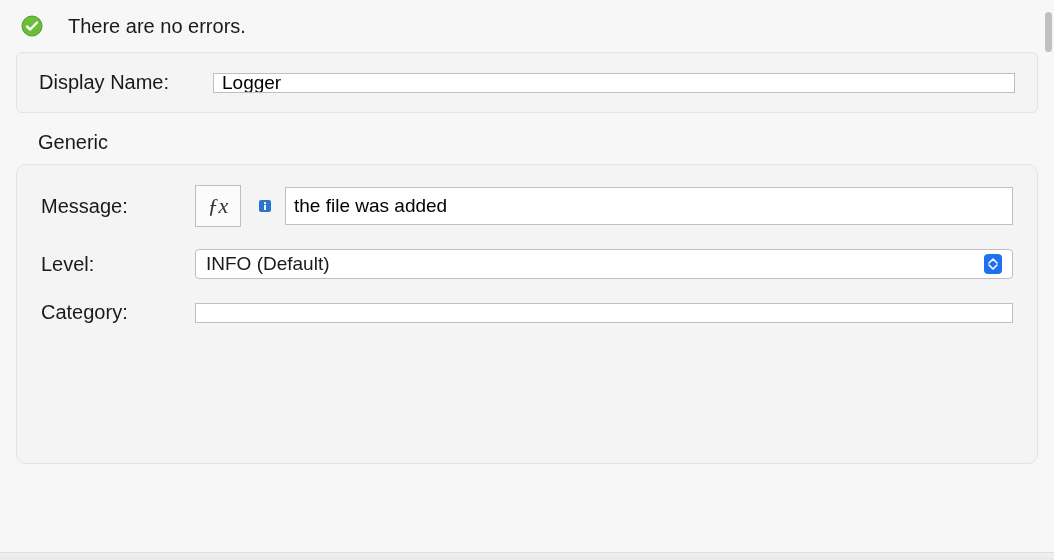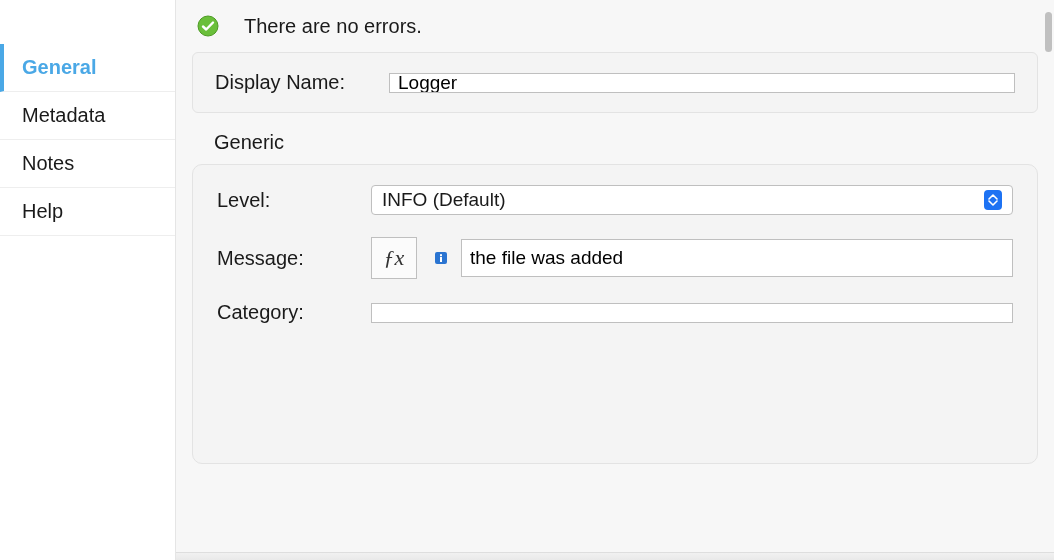--- a/index.html
+++ b/index.html
@@ -179,34 +179,20 @@
     height: 40px;
     background: #c0c0c0;
     border-radius: 4px;
   }
 </style>
 </head>
 <body>
 
 <div class="app">
 
-  <div class="sidebar">
-    <div class="sidebar-item active">
-      <span>General</span>
-    </div>
-    <div class="sidebar-item">
-      <span>Metadata</span>
-    </div>
-    <div class="sidebar-item">
-      <span>Notes</span>
-    </div>
-    <div class="sidebar-item">
-      <span>Help</span>
-    </div>
-  </div>
 
   <div class="main">
 
     <div class="status-row">
       <span class="check-icon-wrap">
         <svg width="22" height="22" viewBox="0 0 22 22">
           <circle cx="11" cy="11" r="10" fill="#6abf3a" stroke="#4d9b24" stroke-width="1"></circle>
           <path d="M6 11.5 L9.2 14.5 L16 7.5" fill="none" stroke="#ffffff" stroke-width="2.4" stroke-linecap="round" stroke-linejoin="round"></path>
         </svg>
       </span>
@@ -216,51 +202,51 @@
     <div class="panel">
       <div class="form-row" style="margin-bottom:0;">
         <div class="form-label" style="width:160px;flex:0 0 160px;">Display Name:</div>
         <input type="text" class="text-input" value="Logger" style="">
       </div>
     </div>
 
     <div class="section-title">Generic</div>
 
     <div class="section-panel">
+
+      <div class="form-row">
+        <div class="form-label">Message:</div>
+        <div class="fx-box">
+          <span>ƒx</span>
+        </div>
+        <span class="info-badge">
+          <svg width="12" height="12" viewBox="0 0 12 12">
+            <rect x="0" y="0" width="12" height="12" rx="2" fill="#2a74d1"></rect>
+            <rect x="5" y="2.2" width="2" height="2" fill="#ffffff"></rect>
+            <rect x="5" y="5" width="2" height="5" fill="#ffffff"></rect>
+          </svg>
+        </span>
+        <input type="text" class="text-input" style="height: 38px;" value="the file was added">
+      </div>
 
       <div class="form-row">
         <div class="form-label">Level:</div>
         <div class="select-wrap">
           <span class="select-value">INFO (Default)</span>
           <span class="select-stepper">
             <svg width="10" height="6" viewBox="0 0 10 6">
                 <path d="M1 5 L5 1 L9 5" fill="none" stroke="#ffffff" stroke-width="1.6" stroke-linecap="round" stroke-linejoin="round"></path>
               </svg>
             <svg width="10" height="6" viewBox="0 0 10 6">
                 <path d="M1 1 L5 5 L9 1" fill="none" stroke="#ffffff" stroke-width="1.6" stroke-linecap="round" stroke-linejoin="round"></path>
               </svg>
           </span>
         </div>
       </div>
 
-      <div class="form-row">
-        <div class="form-label">Message:</div>
-        <div class="fx-box">
-          <span>ƒx</span>
-        </div>
-        <span class="info-badge">
-          <svg width="12" height="12" viewBox="0 0 12 12">
-            <rect x="0" y="0" width="12" height="12" rx="2" fill="#2a74d1"></rect>
-            <rect x="5" y="2.2" width="2" height="2" fill="#ffffff"></rect>
-            <rect x="5" y="5" width="2" height="5" fill="#ffffff"></rect>
-          </svg>
-        </span>
-        <input type="text" class="text-input" style="height: 38px;" value="the file was added">
-      </div>
-
       <div class="form-row" style="margin-bottom:12px;">
         <div class="form-label">Category:</div>
         <input type="text" class="text-input" value="" style="">
       </div>
 
     </div>
 
     <div class="bottom-bar"></div>
   </div>
 

